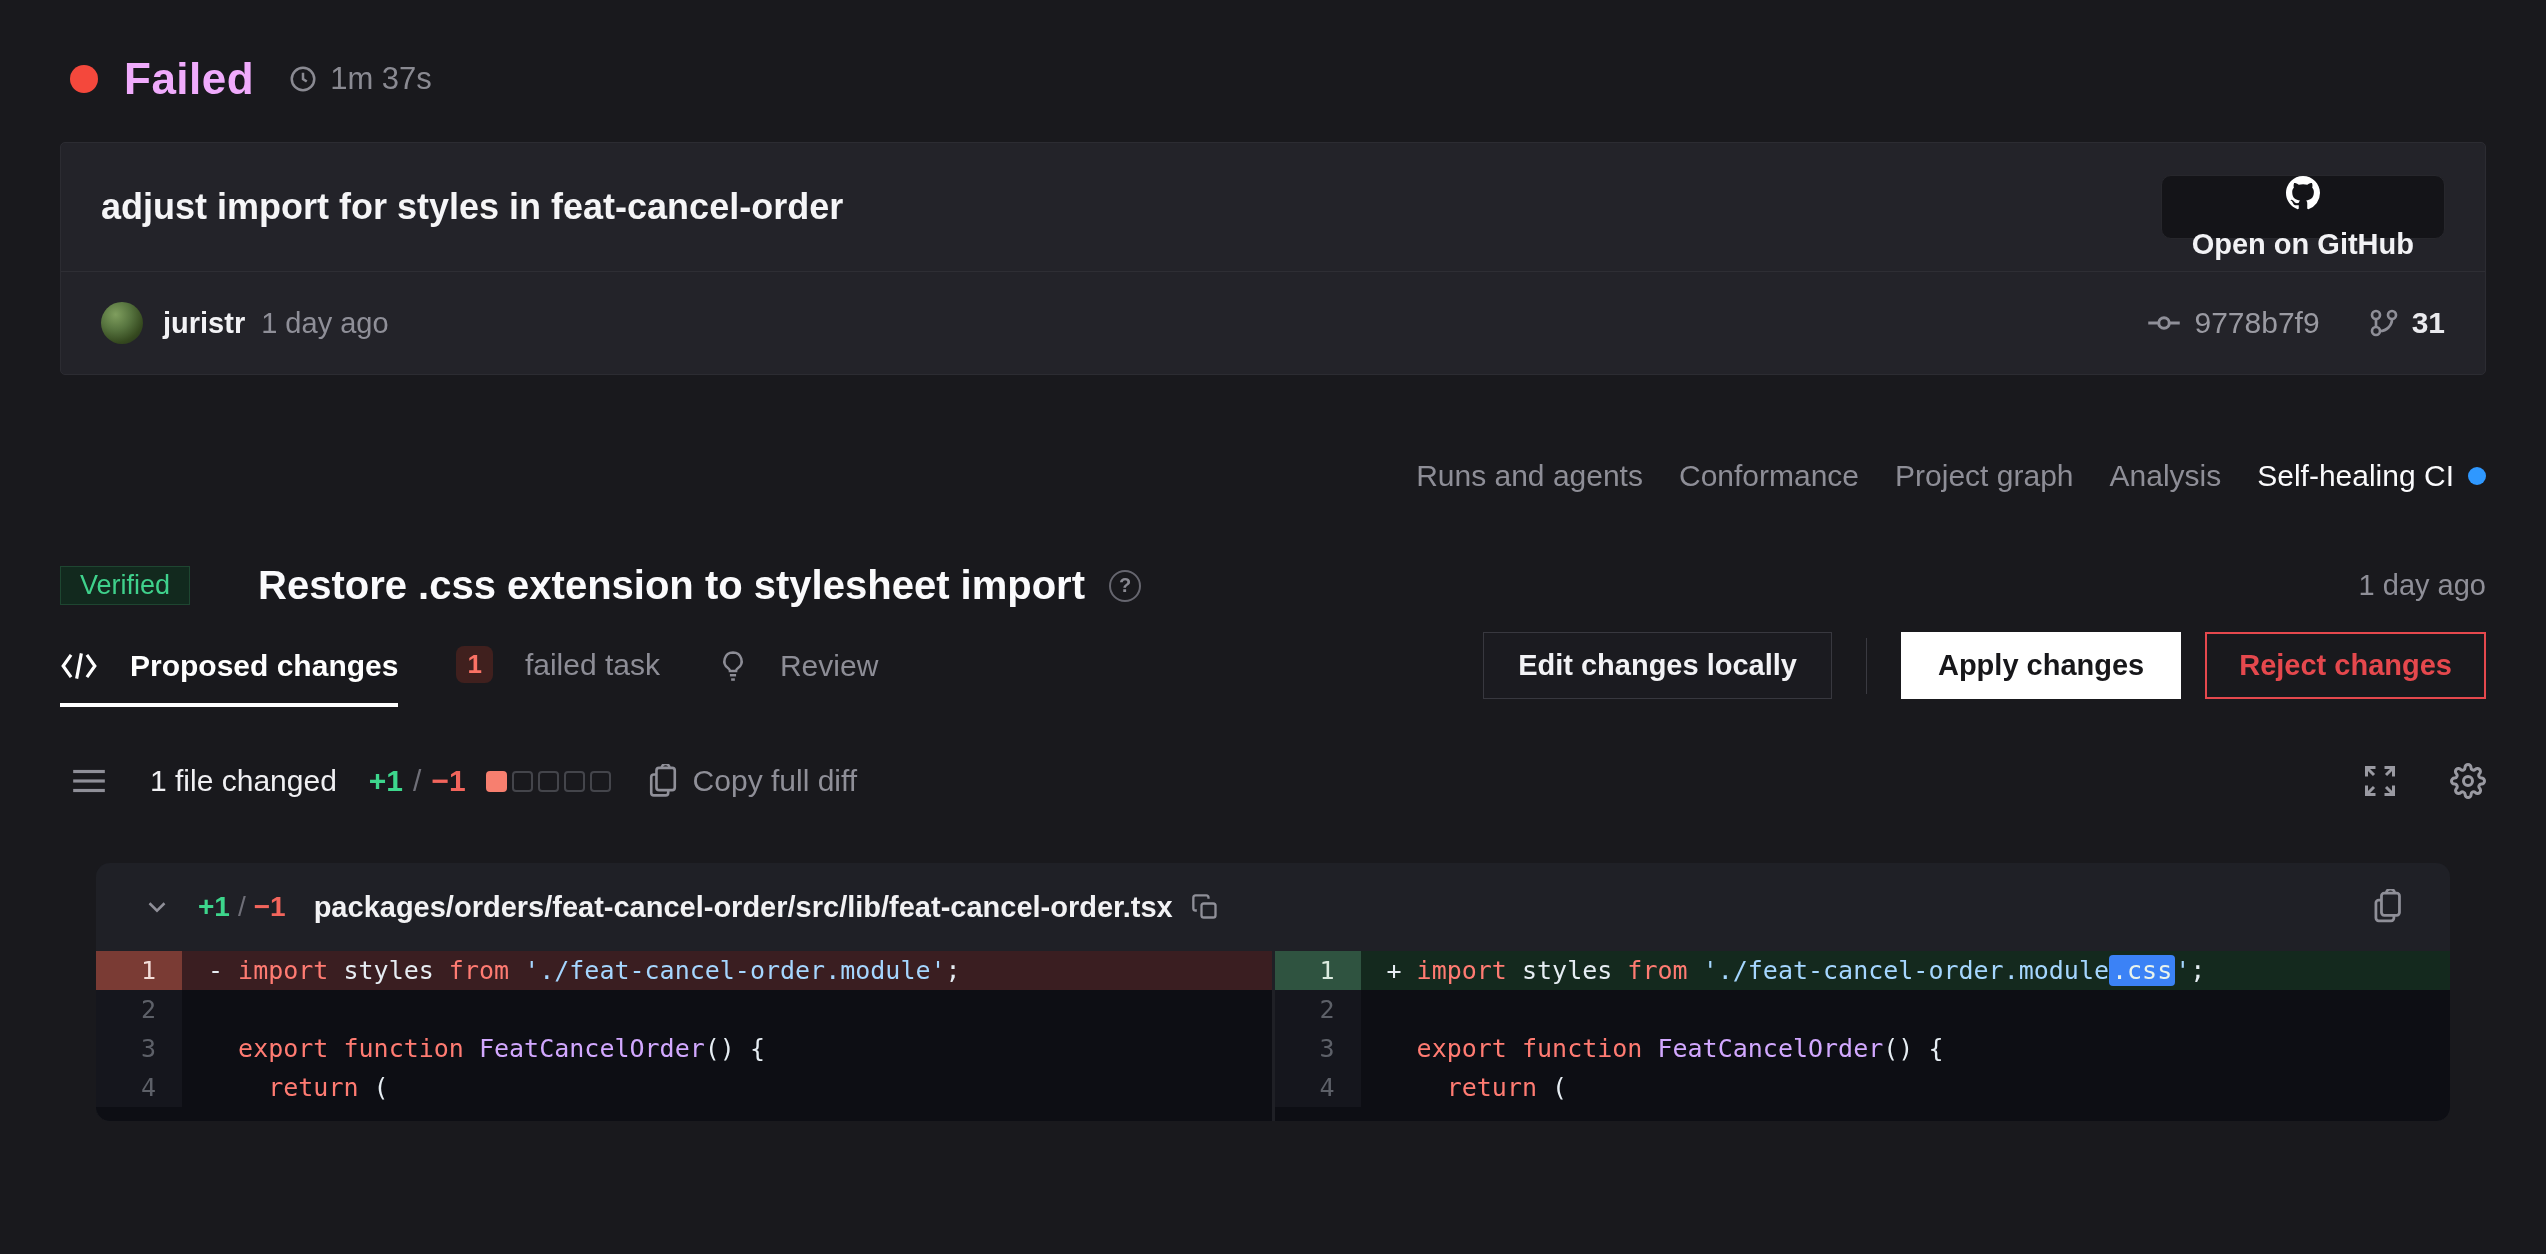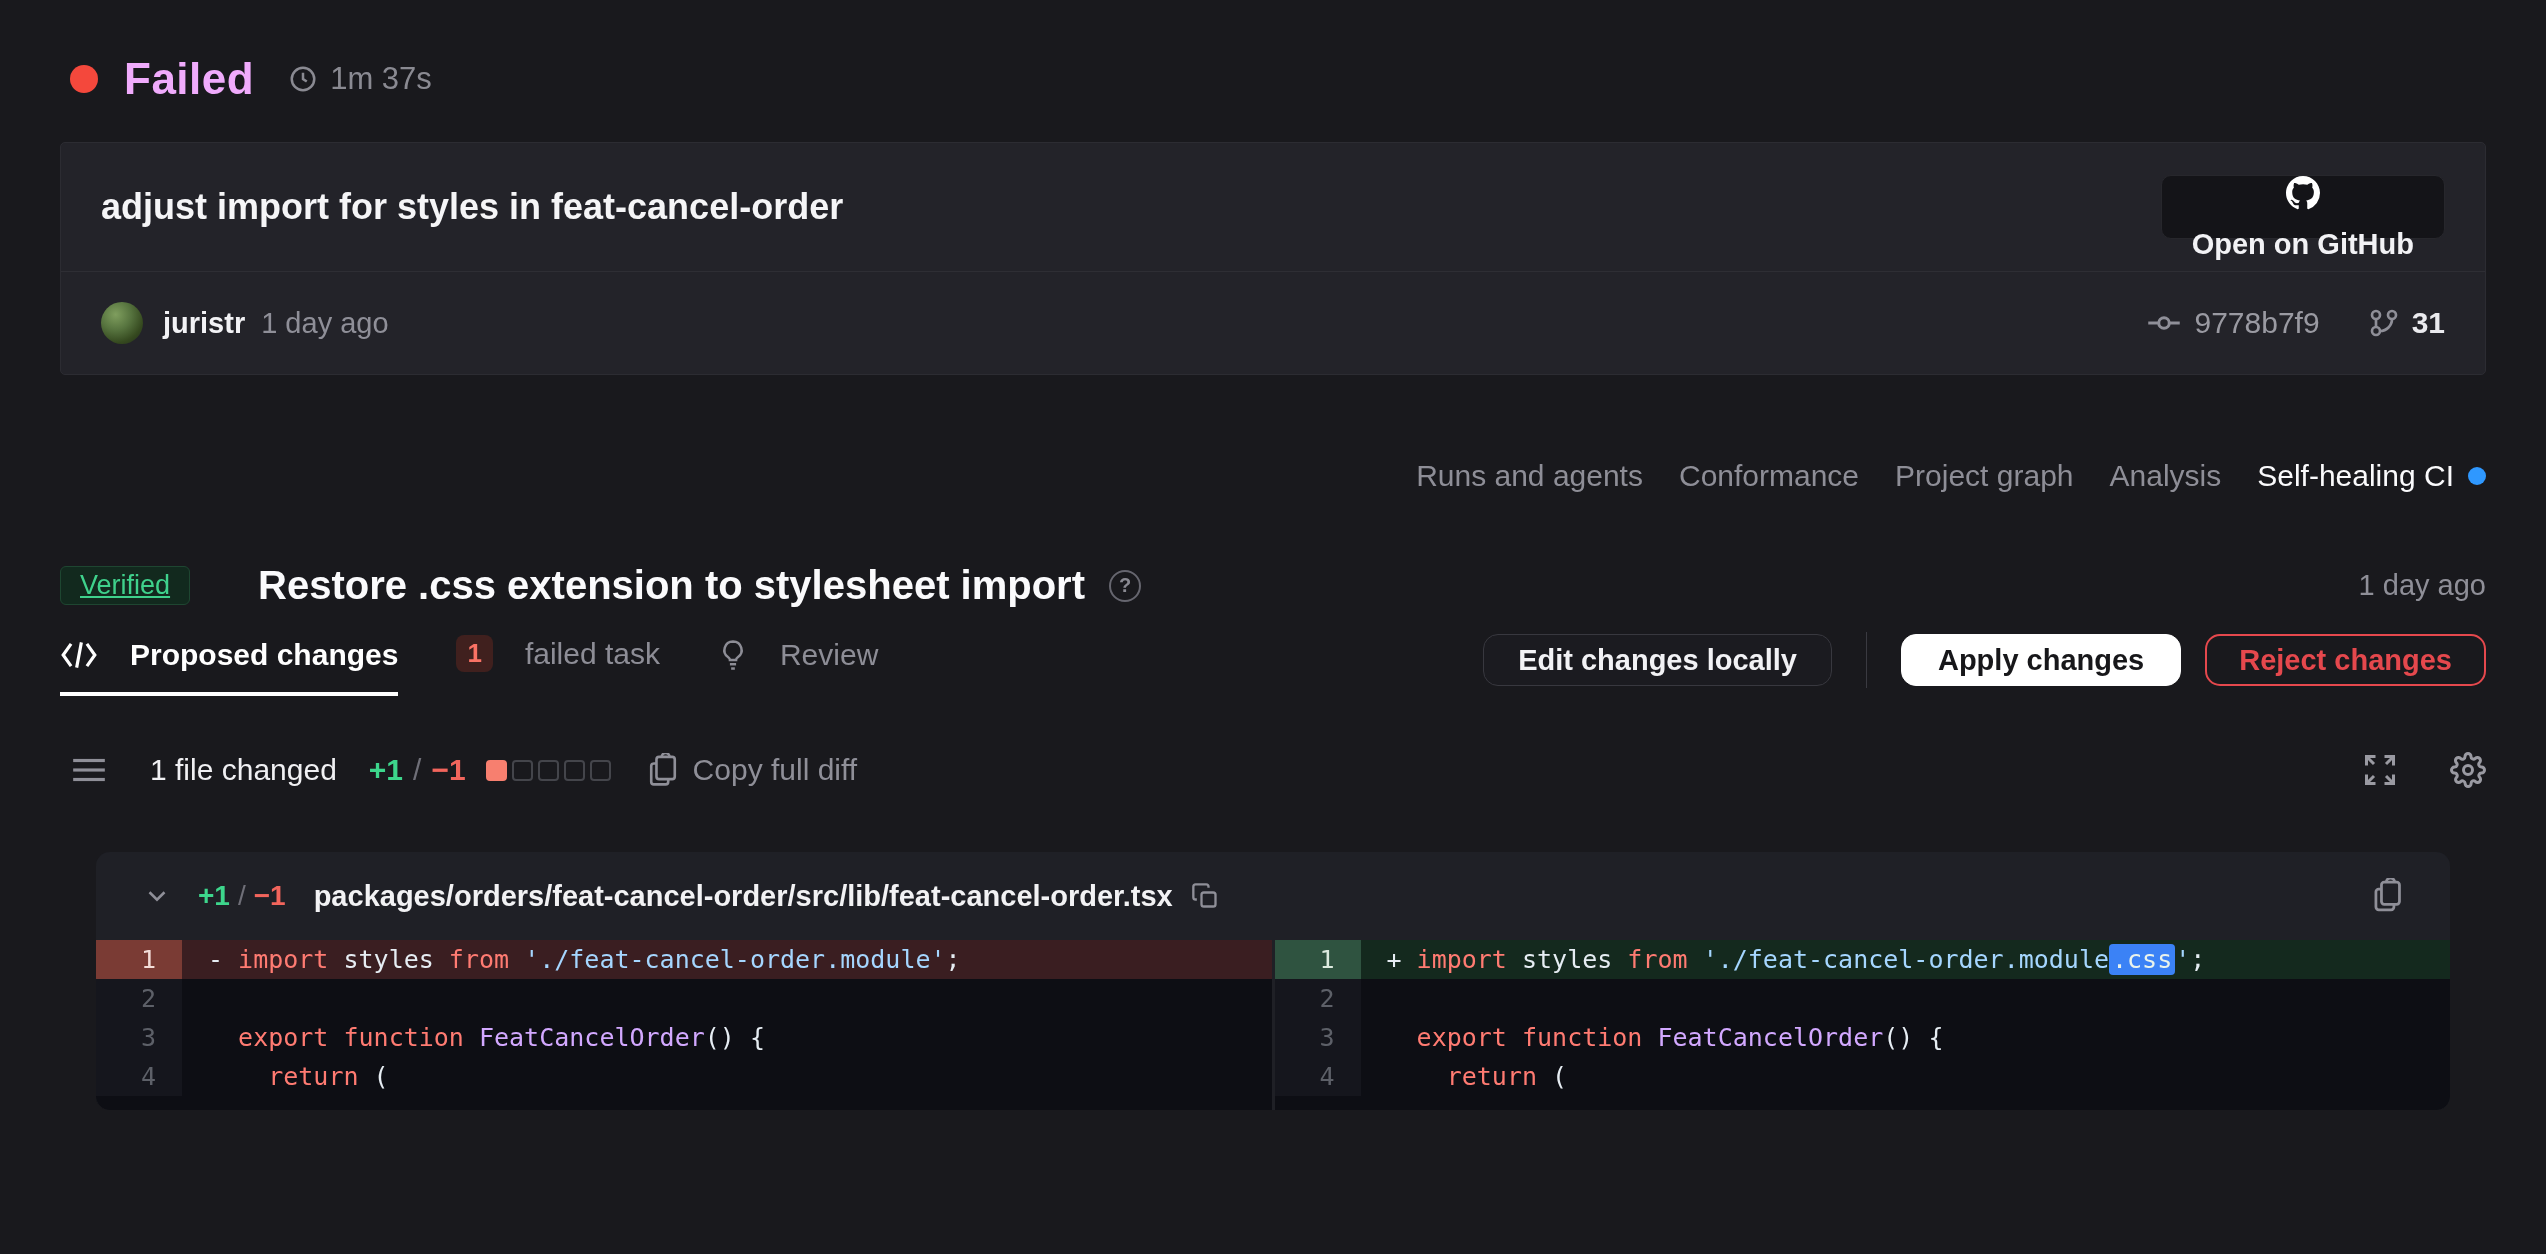--- a/index.html
+++ b/index.html
@@ -39,37 +39,37 @@
 
   
   .nav-row { margin-top:84px; display:flex; justify-content:flex-end; align-items:center; gap:36px; }
   .nav-item { font-size:30px; color:#8e8e97; cursor:pointer; }
   .nav-item.active { color:#fafafc; display:flex; align-items:center; gap:14px; }
   .nav-dot { width:18px; height:18px; border-radius:50%; background:#2f98ff; }
 
   
   .fix-row { margin-top:70px; display:flex; align-items:center; }
   .verified-badge { font-size:27px; color:#3fd18c; background:#12291e; border:1px solid #1e4631;
-                    border-radius:6px; padding:3px 19px;text-decoration:underline; }
+                    border-radius:0; padding:3px 19px; }
   .fix-title { font-size:40px; font-weight:700; color:#fafafc; margin-left:68px; }
   .help-icon { width:32px; height:32px; border:2px solid #66666f; border-radius:50%; margin-left:24px;
                display:flex; align-items:center; justify-content:center;
                font-size:20px; color:#8a8a92; font-weight:700; cursor:pointer; }
   .fix-time { margin-left:auto; font-size:29px; color:#8f8f98; }
 
   
   .tabs-row { margin-top:24px; display:flex; align-items:flex-end; }
   .tabs { display:flex; gap:58px; align-items:flex-end; }
   .tab { display:flex; align-items:center; gap:32px; font-size:30px; color:#8d8d96;
          padding-bottom:20px; border-bottom:4px solid transparent; cursor:pointer; }
   .tab.active { color:#ffffff; font-weight:600; border-bottom-color:#ffffff; }
   .fail-badge { font-size:26px; font-weight:600; color:#fa7265; background:#40201e;
                 border-radius:8px; padding:3px 11px; }
   .actions { margin-left:auto; display:flex; align-items:center; gap:24px; margin-bottom:8px; }
-  .btn { height:52px; border-radius:15px; font-size:29px; font-weight:600;
+  .btn { height:67px; border-radius:0; font-size:29px; font-weight:600;
          display:flex; align-items:center; cursor:pointer; font-family:"Liberation Sans",sans-serif; }
   .btn-edit { padding:0 34px; background:#1b1b20; border:1px solid #38383f; color:#f2f2f5; }
   .v-divider { width:1px; height:56px; background:#3a3a41; margin:0 10px; }
   .btn-reject { padding:0 32px; background:transparent; border:2px solid #e5484d; color:#e5484d; }
   .btn-apply { padding:0 36px; background:#ffffff; border:1px solid #ffffff; color:#17171a; font-weight:700; }
 
   
   .diff-toolbar { margin-top:56px; display:flex; align-items:center; margin-left:10px; }
   .files-changed { font-size:30px; color:#f0f0f3; margin-left:42px; }
   .count-group { display:flex; align-items:center; gap:10px; margin-left:32px; font-size:30px; font-weight:600; }

